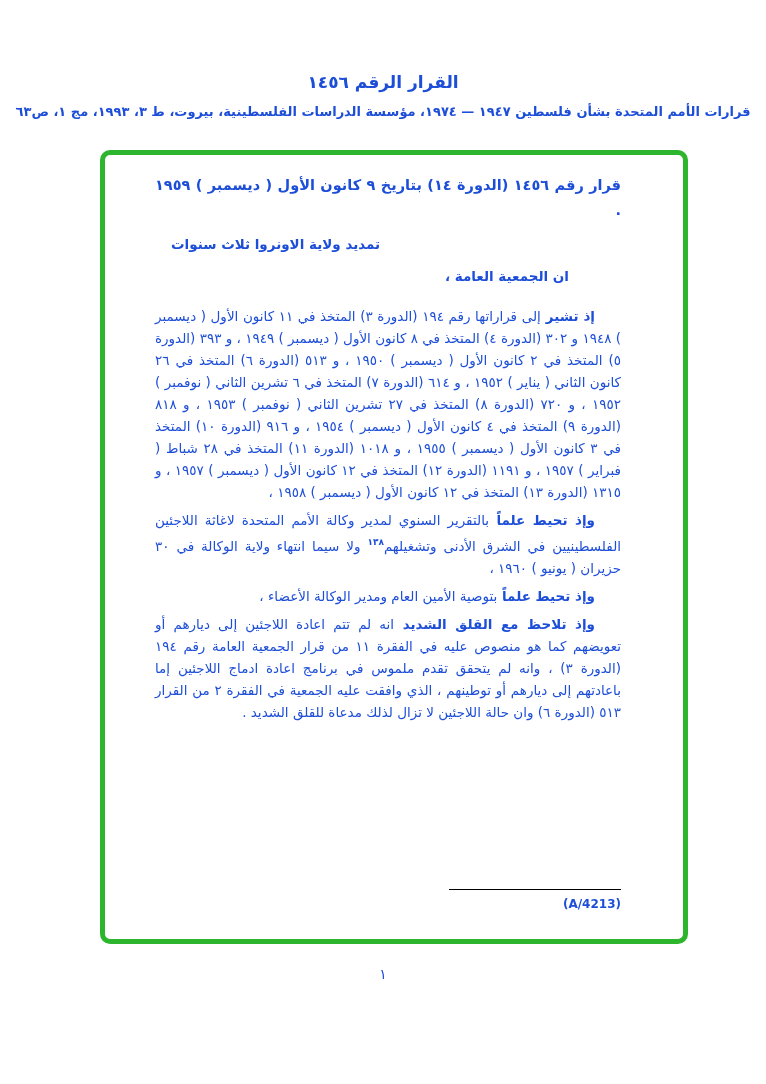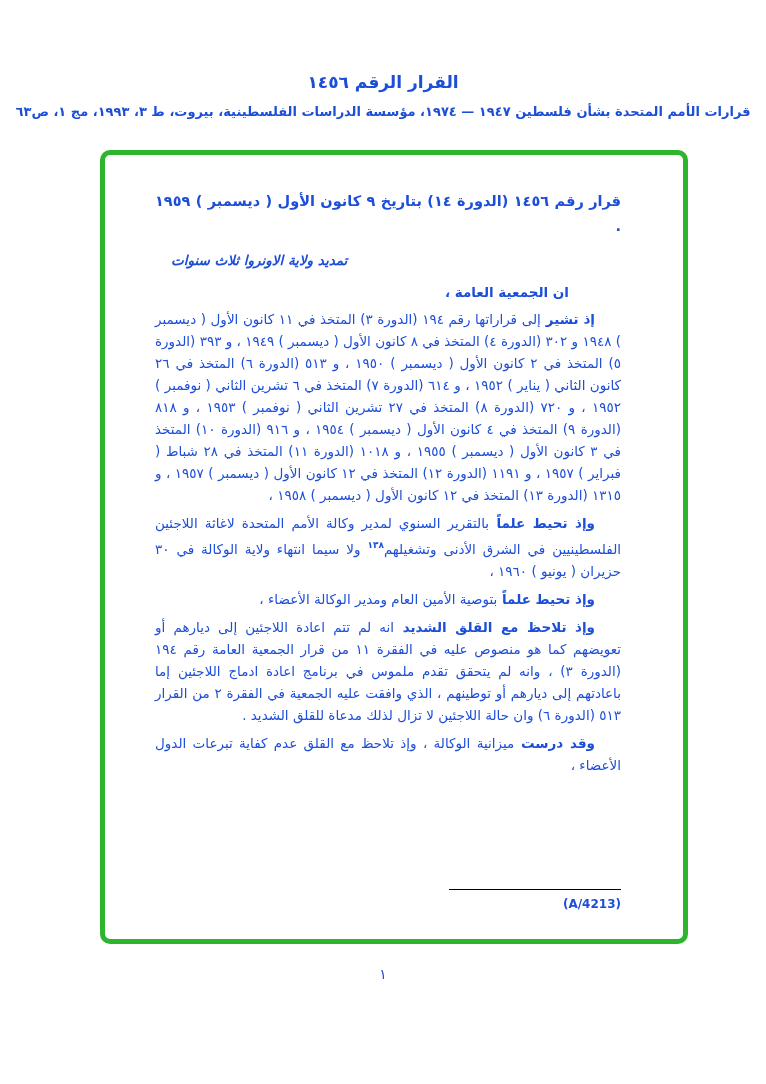--- a/index.html
+++ b/index.html
@@ -24,36 +24,35 @@
   .highlight-box{
     position:absolute;left:100px;top:150px;
     width:588px;height:794px;
     border:5px solid var(--accent,#2db52d);
     border-radius:10px;
     box-sizing:border-box;
     background:#ffffff;
   }
   .content{
     position:relative;
-    padding:34px 62px 0 50px;
+    padding:18px 62px 0 50px;
     font-size:13.5px;line-height:22px;
     text-align:justify;text-align-last:right;
   }
   .heading{
     font-weight:bold;margin:0 0 10px;
     font-size:14.5px;line-height:25px;
   }
   .subheading{
     font-weight:bold;margin:0 0 10px;
     text-align:left;text-align-last:left;
     padding-left:16px;
-    font-style:italic;
   }
   .para{margin:0 0 6px;text-indent:26px;}
-  .intro{font-weight:bold;text-indent:52px;margin-bottom:5px;}
+  .intro{font-weight:bold;text-indent:52px;margin-bottom:18px;}
   .lead{font-weight:bold;}
   .lead::after{content:" ";}
   .fn-marker{font-size:9px;font-weight:bold;}
   .footnote-area{
     position:absolute;left:50px;right:62px;bottom:28px;
   }
   .footnote-rule{
     width:172px;height:0;
     border-top:1.5px solid #000;
     margin:0 0 7px auto; 
@@ -102,23 +101,20 @@
       </p>
 
       <p class="para">
         <span class="lead">وإذ تحيط علماً</span><span>بتوصية الأمين العام ومدير الوكالة الأعضاء ،</span>
       </p>
 
       <p class="para">
         <span class="lead">وإذ تلاحظ مع القلق الشديد</span><span>انه لم تتم اعادة اللاجئين إلى ديارهم أو تعويضهم كما هو منصوص عليه في الفقرة ١١ من قرار الجمعية العامة رقم ١٩٤ (الدورة ٣) ، وانه لم يتحقق تقدم ملموس في برنامج اعادة ادماج اللاجئين إما باعادتهم إلى ديارهم أو توطينهم ، الذي وافقت عليه الجمعية في الفقرة ٢ من القرار ٥١٣ (الدورة ٦) وان حالة اللاجئين لا تزال لذلك مدعاة للقلق الشديد .</span>
       </p>
 
-      <p class="para">
-        <span class="lead">وقد درست</span><span>ميزانية الوكالة ، وإذ تلاحظ مع القلق عدم كفاية تبرعات الدول الأعضاء ،</span>
-      </p>
 
     </div>
 
     <div class="footnote-area">
       <div class="footnote-rule"></div>
       <div class="footnote">
         <span class="fn-ref">(A/4213)</span>
       </div>
     </div>
   </div>

